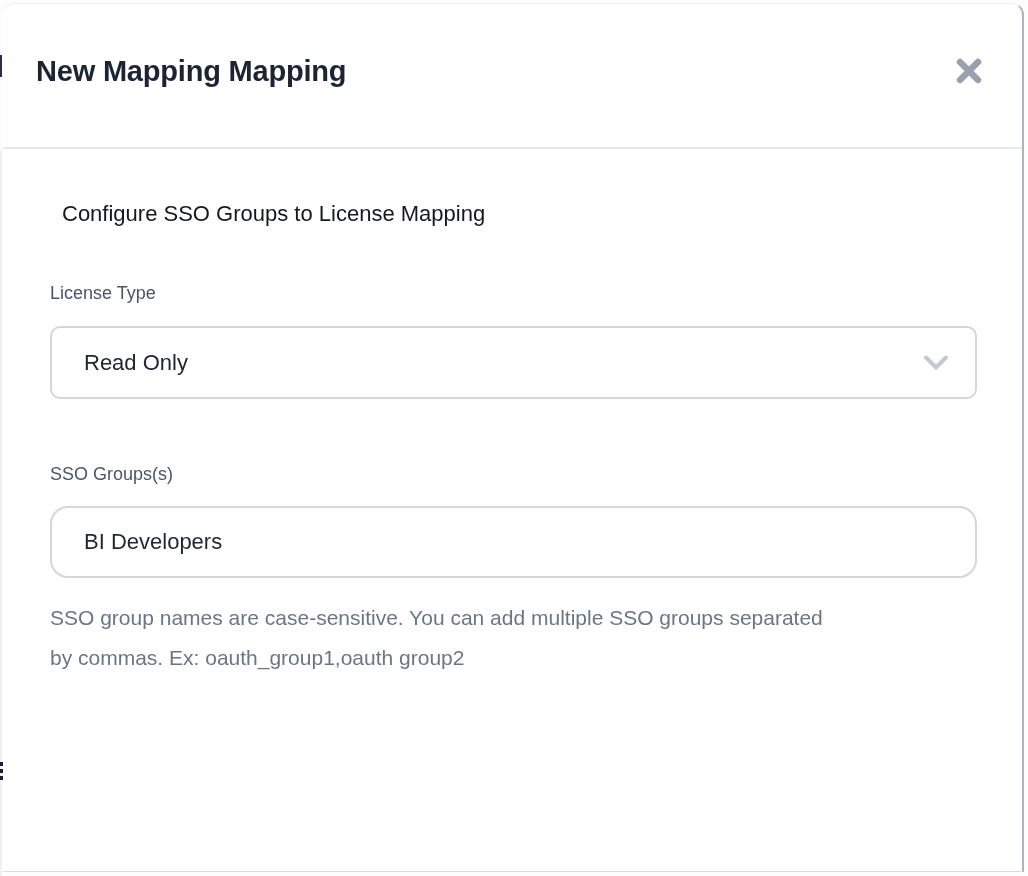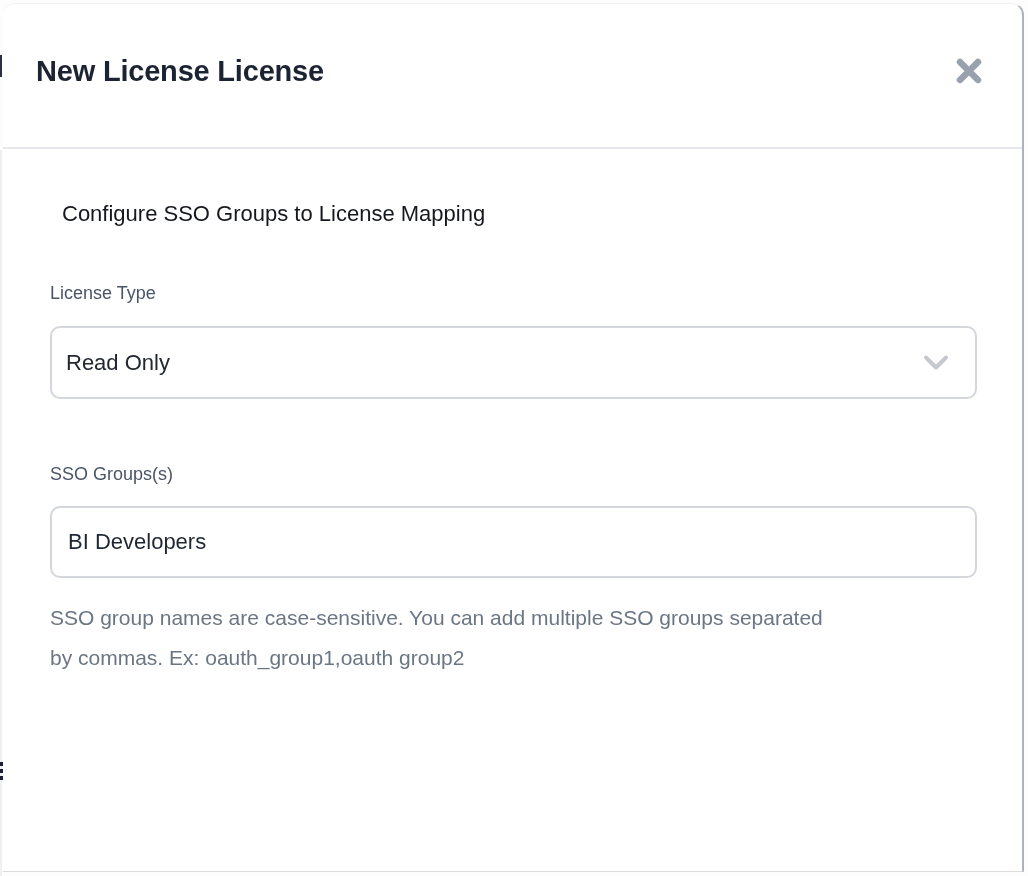--- a/index.html
+++ b/index.html
@@ -115,38 +115,38 @@
     position: absolute;
     left: 47px; top: 322px;
     width: 927px; height: 73px;
     box-sizing: border-box;
     background: #ffffff;
     border: 2px solid #d3d6db;
     border-radius: 10px;
     display: flex;
     align-items: center;
     justify-content: space-between;
-    padding: 0 26px 0 14px;
+    padding: 0 26px 0 32px;
     cursor: pointer;
   }
   .select-value {
     font-size: 22px;
     color: #222732;
     white-space: nowrap;
   }
 
   .text-input {
     position: absolute;
     left: 47px; top: 502px;
     width: 927px; height: 72px;
     box-sizing: border-box;
     background: #ffffff;
     border: 2px solid #d3d6db;
-    border-radius: 10px;
-    padding: 0 16px;
+    border-radius: 18px;
+    padding: 0 32px;
     font-family: "Liberation Sans", "DejaVu Sans", sans-serif;
     font-size: 22px;
     color: #1f2733;
     outline: none;
   }
 
   .help-text {
     position: absolute;
     left: 47px; top: 594px;
     margin: 0;
@@ -163,21 +163,21 @@
 
   <div class="bg-left-strip"></div>
   <div class="bg-edge-fragment"></div>
   <div class="bg-title-fragment"></div>
   <div class="bg-dash d1"></div>
   <div class="bg-dash d2"></div>
   <div class="bg-dash d3"></div>
 
   <div class="modal">
 
-    <h1 class="modal-title">New License License</h1>
+    <h1 class="modal-title">New Mapping Mapping</h1>
 
     <button class="close-btn" aria-label="Close">
       <svg width="30" height="30" viewBox="0 0 30 30">
         <path d="M6 6 L24 24 M24 6 L6 24" fill="none" stroke-width="6.5" stroke-linecap="round" stroke="#99a1ad"></path>
       </svg>
     </button>
 
     <div class="header-divider"></div>
 
     <p class="subtitle">Configure SSO Groups to License Mapping</p>

